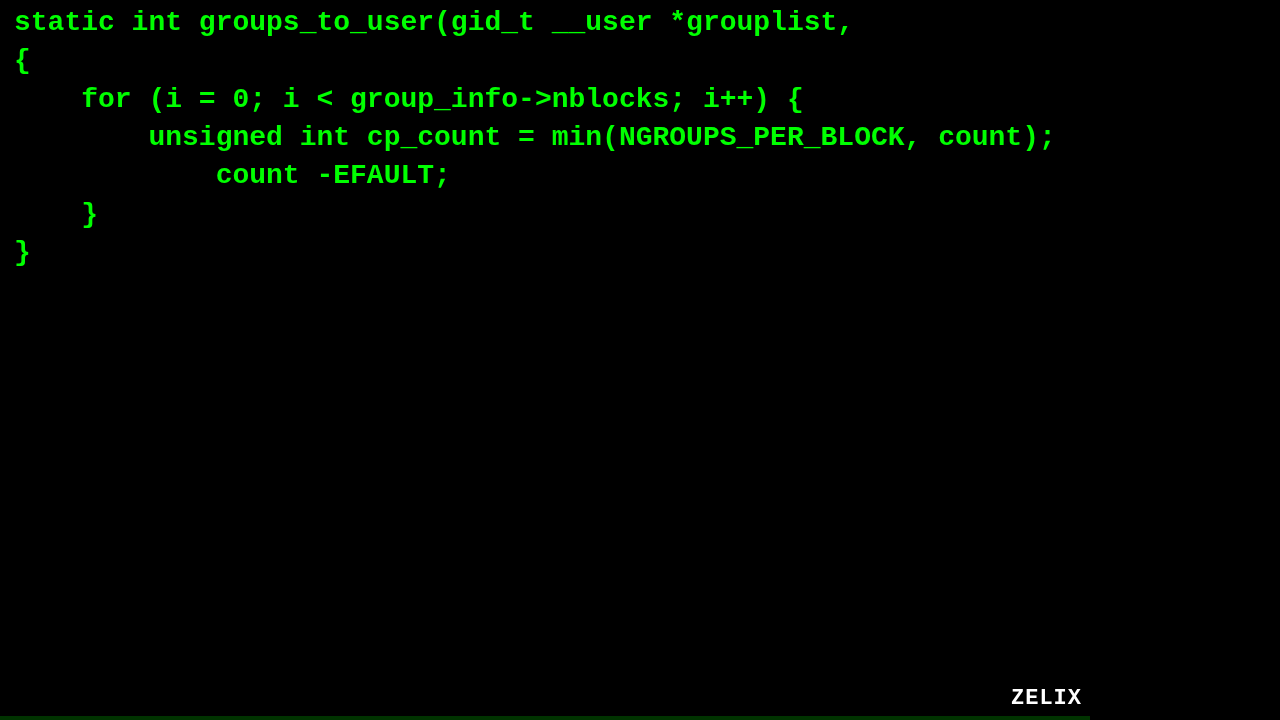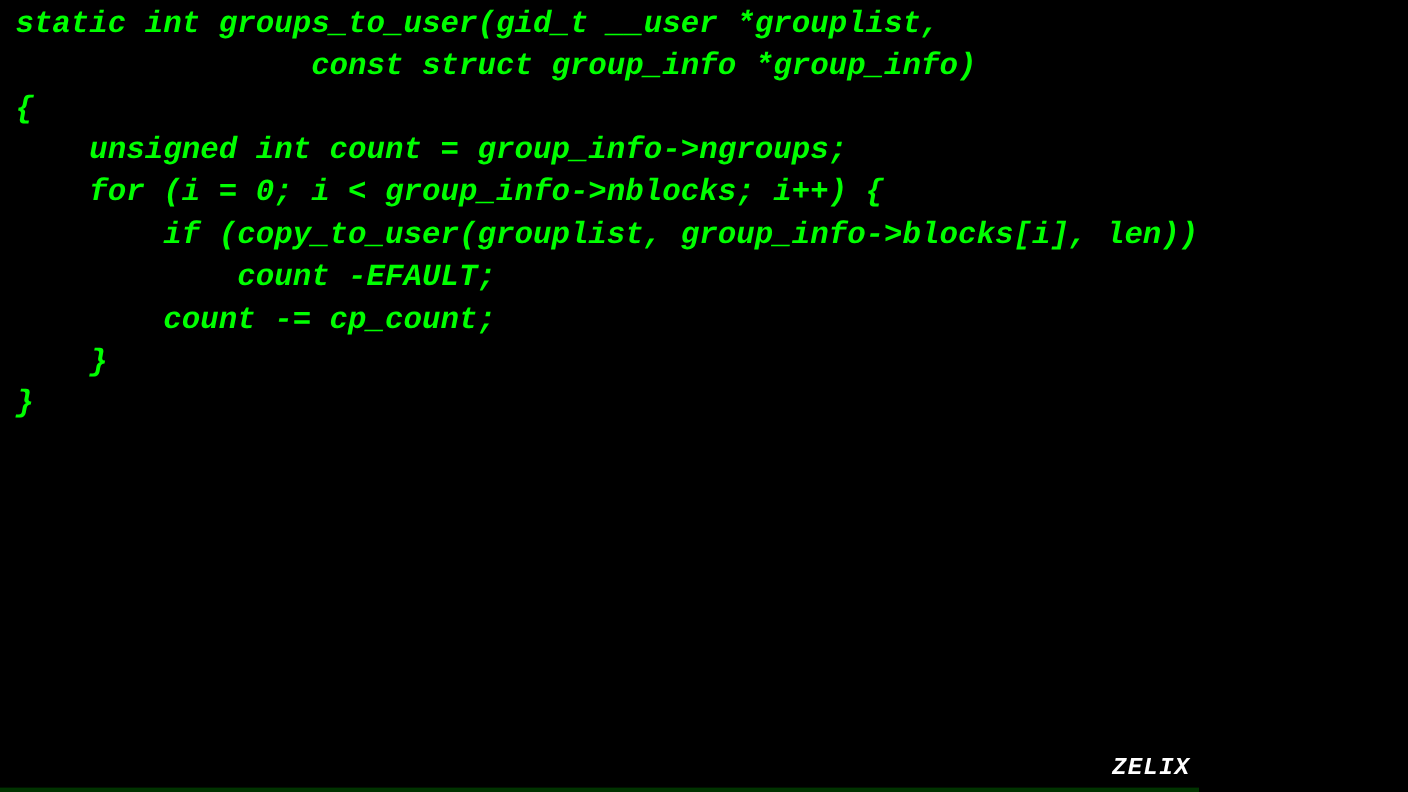--- a/index.html
+++ b/index.html
@@ -19,21 +19,20 @@
       color: #00ff00;
       line-height: 1.35;
     }
 
     #code-container {
       position: relative;
       width: 1090px;
       height: 720px;
       padding: 4px 0 0 14px;
       overflow: hidden;
-      font-style: italic;
     }
 
     .code-line {
       white-space: pre;
       display: block;
       line-height: 1.37;
     }
 
     #watermark {
       position: absolute;
@@ -54,29 +53,26 @@
       height: 4px;
       background-color: #003300;
     }
   </style>
 </head>
 <body>
 
 <div id="code-container">
   <div id="code-lines">
   <div class="code-line">static int groups_to_user(gid_t __user *grouplist,</div>
-      <div class="code-line">                const struct group_info *group_info)</div>
       <div class="code-line">{</div>
-      <div class="code-line">    unsigned int count = group_info-&gt;ngroups;</div>
       <div class="code-line"></div>
       <div class="code-line">    for (i = 0; i &lt; group_info-&gt;nblocks; i++) {</div>
+      <div class="code-line">        unsigned int cp_count = min(NGROUPS_PER_BLOCK, count);</div>
       <div class="code-line"></div>
-      <div class="code-line">        if (copy_to_user(grouplist, group_info-&gt;blocks[i], len))</div>
       <div class="code-line">            count -EFAULT;</div>
       <div class="code-line"></div>
-      <div class="code-line">        count -= cp_count;</div>
       <div class="code-line">    }</div>
       <div class="code-line">}</div>
       <div class="code-line"></div>
     </div>
   <div id="watermark">ZELIX</div>
   <div id="bottom-bar"></div>
 </div>
 
 </body></html>

